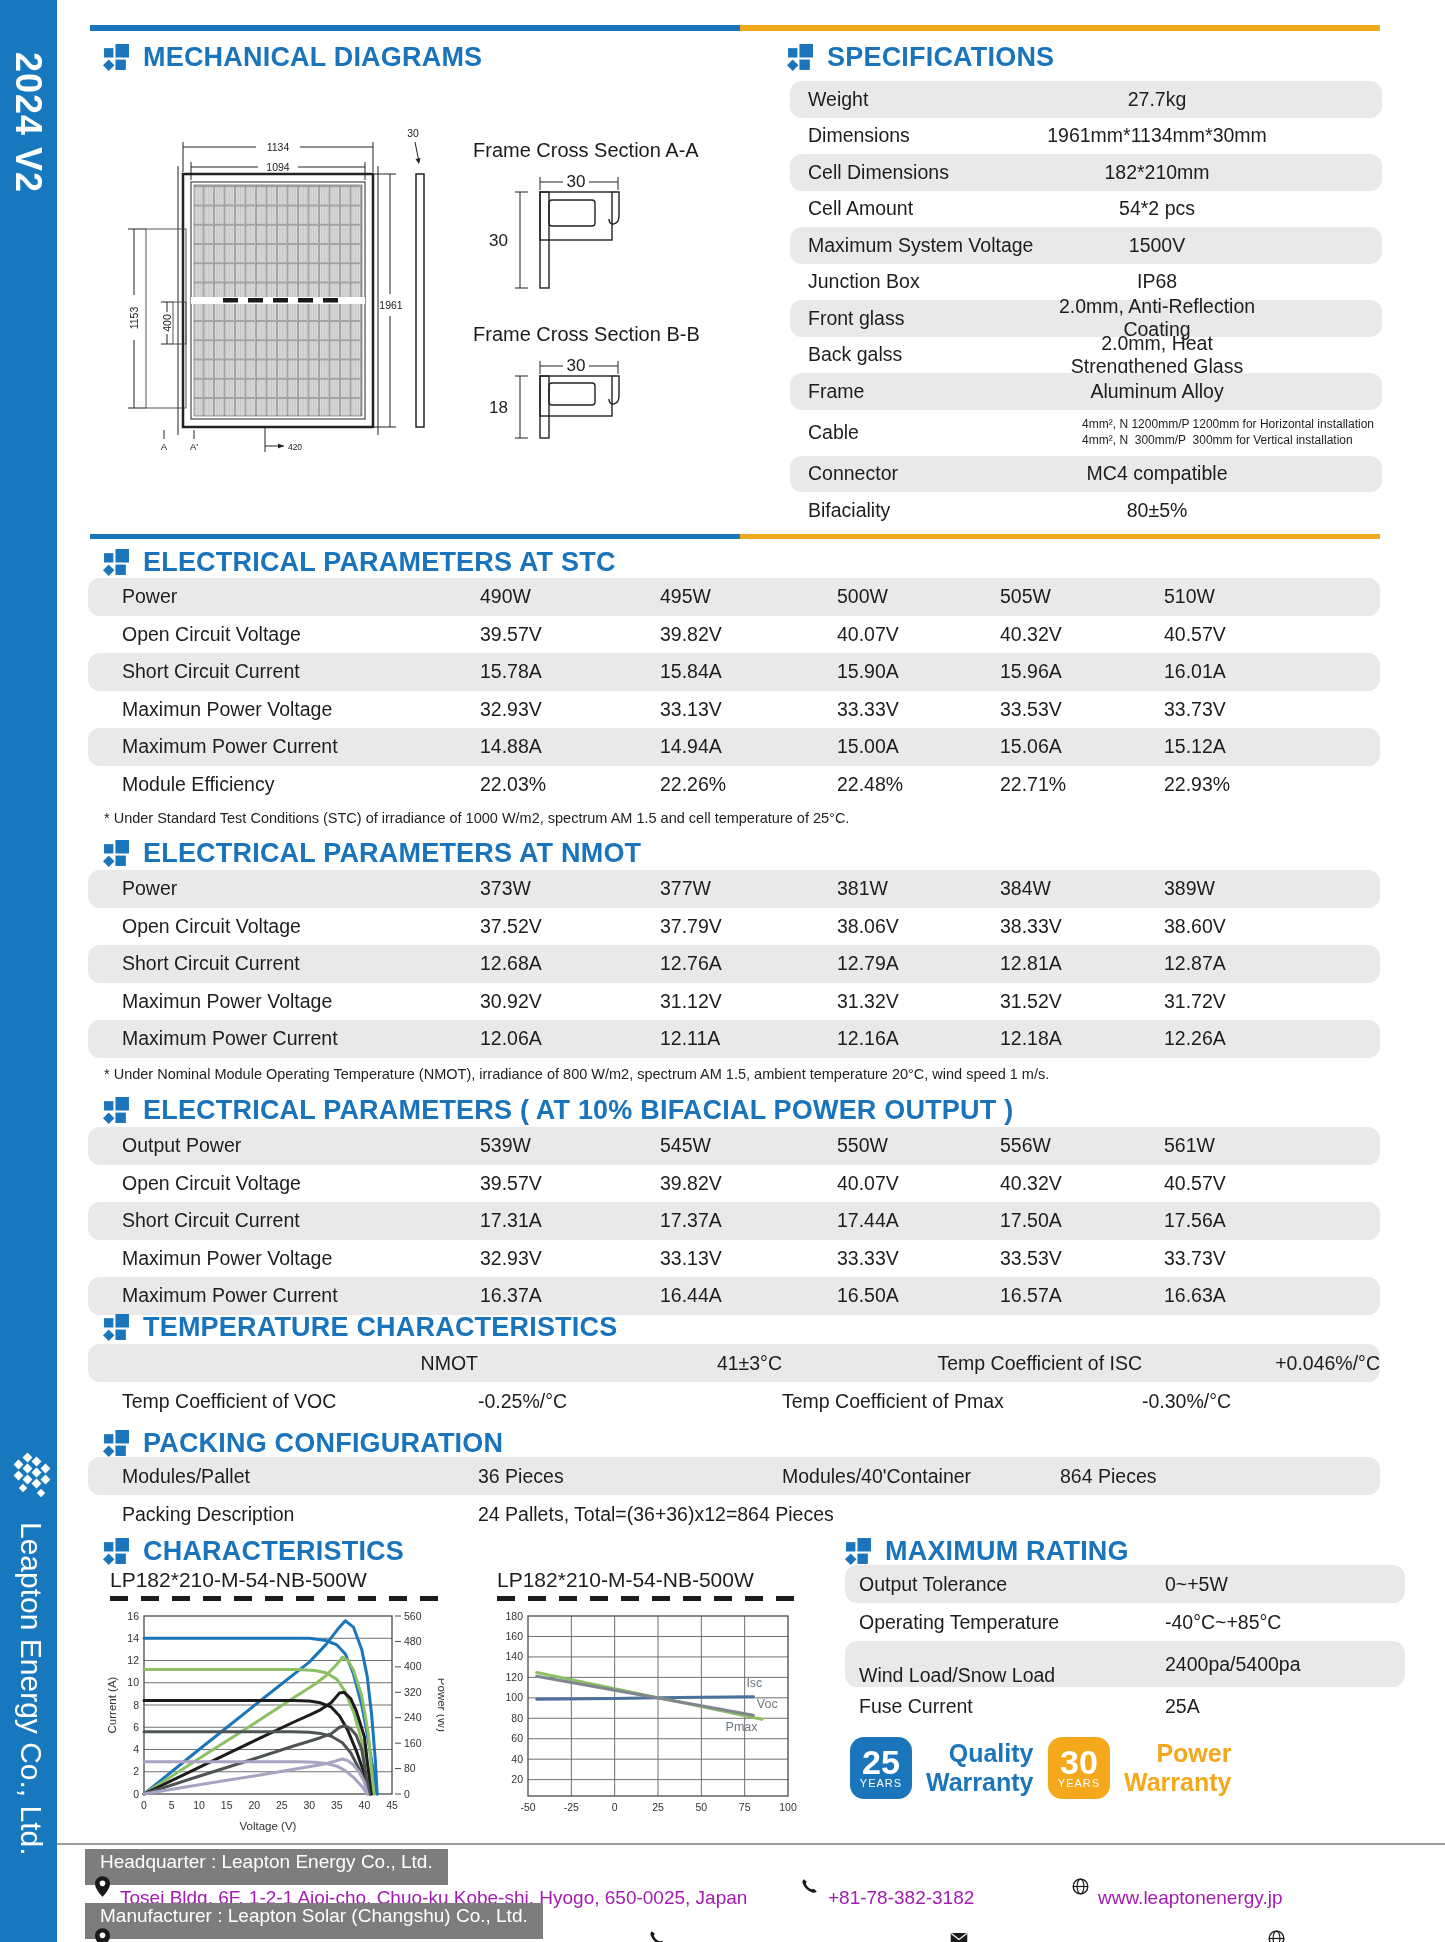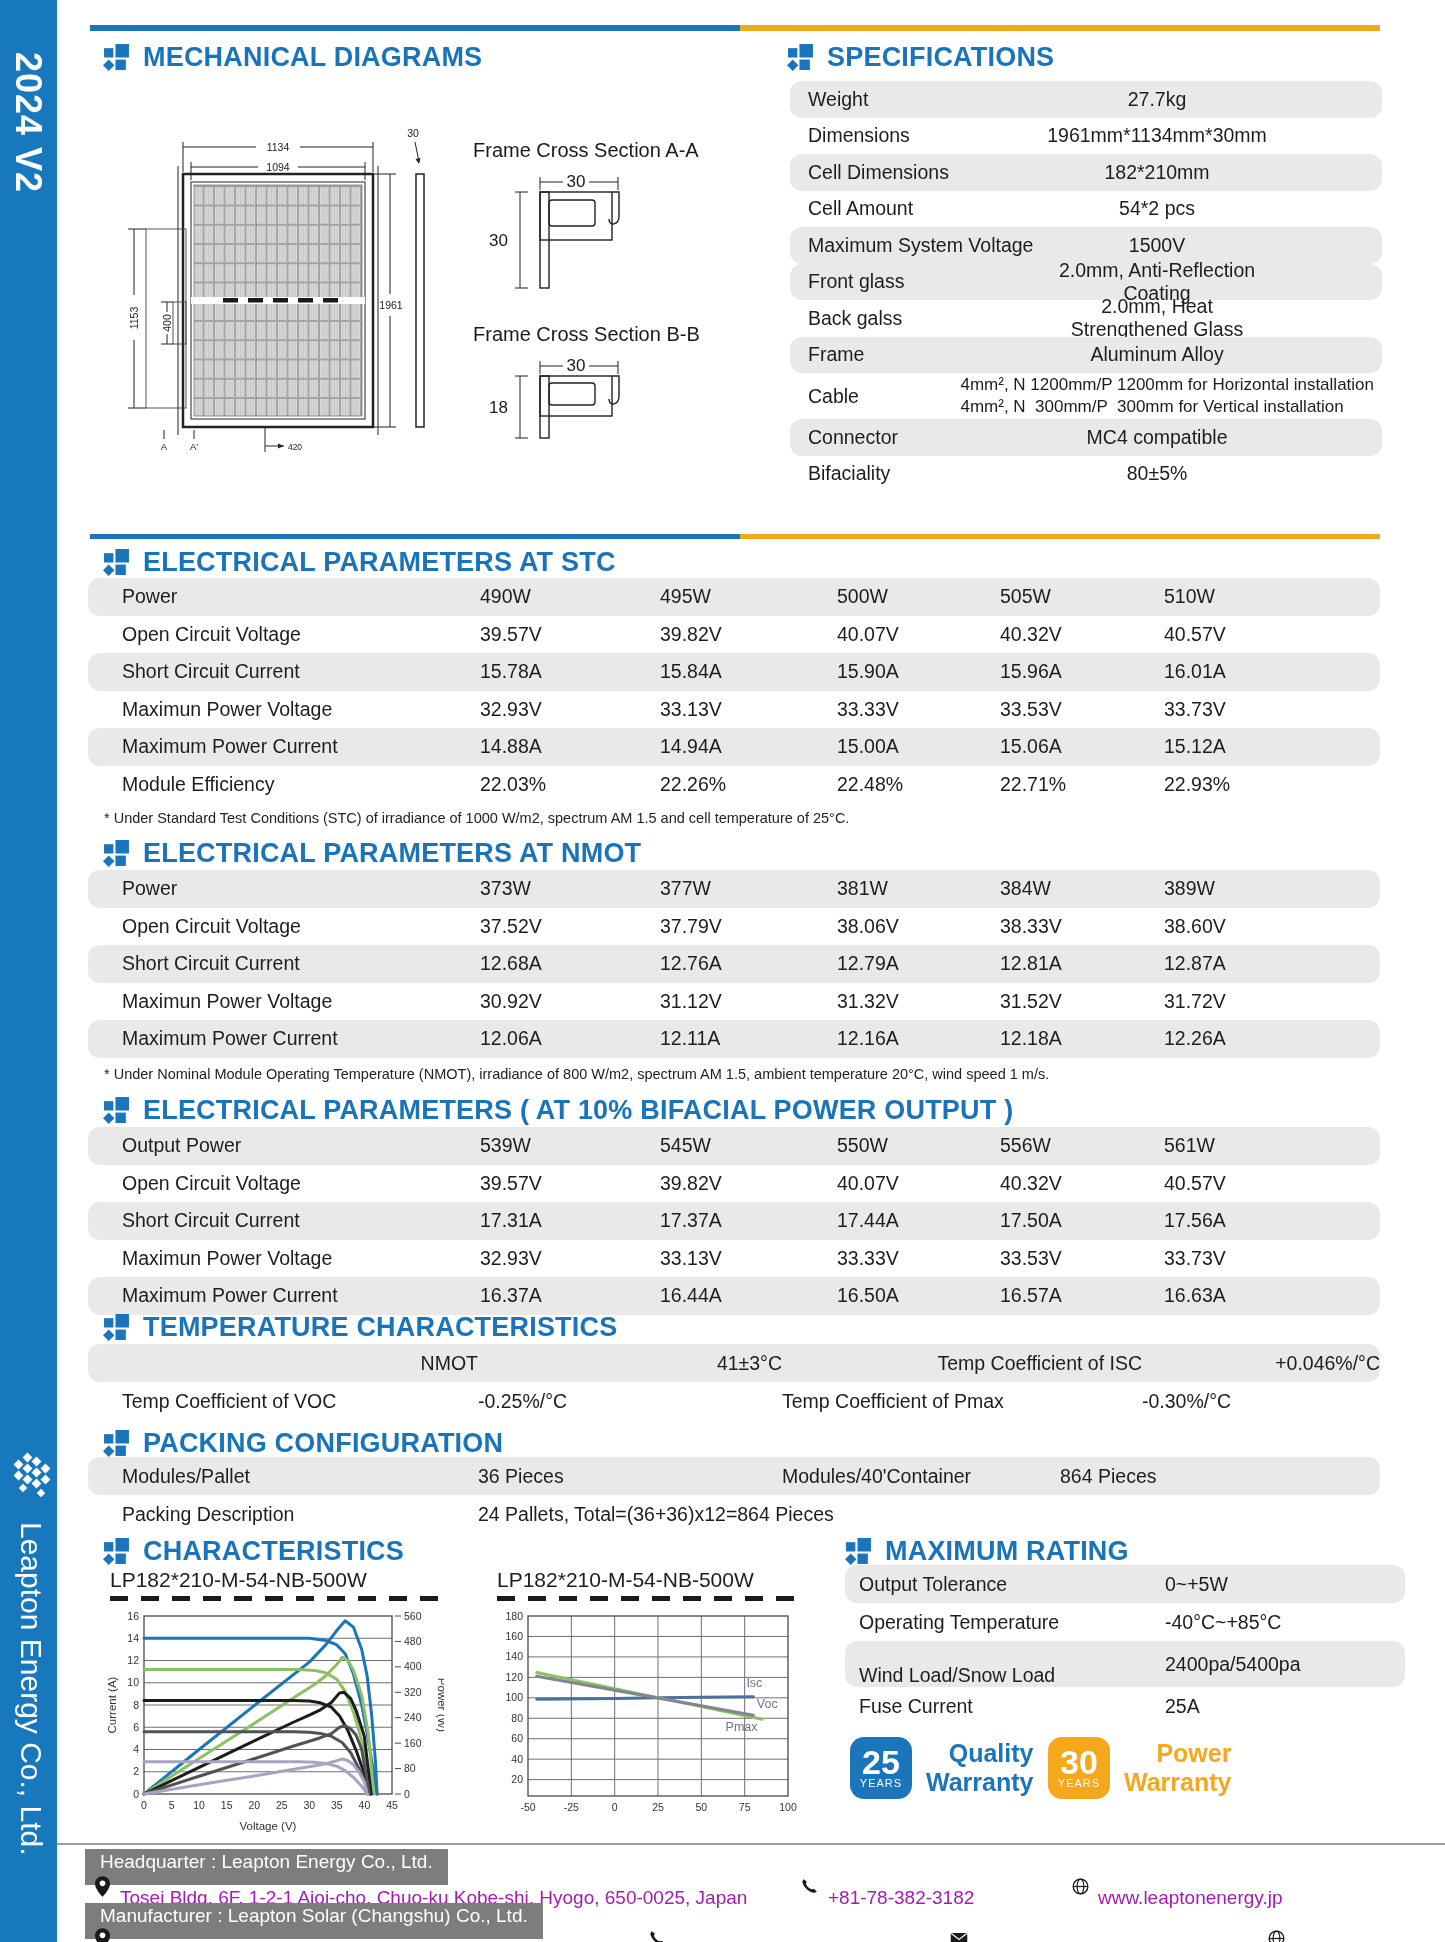--- a/index.html
+++ b/index.html
@@ -17,21 +17,21 @@
   .bar.yellow{background:#f0a81c;}
   
   .sec-title{display:flex;align-items:center;gap:13px;}
   .sec-h{font-size:27px;font-weight:bold;color:#1a74bc;margin:0;letter-spacing:.2px;white-space:nowrap;}
   .sec-icon{flex:0 0 auto;}
   
   .spec-row{position:relative;display:flex;align-items:center;border-radius:12px;padding-left:18px;font-size:19.5px;}
   .spec-row.gray{background:#e9e9e9;}
   .spec-label{white-space:nowrap;}
   .spec-value{position:absolute;left:62%;transform:translateX(-50%);text-align:center;white-space:pre-line;}
-  .spec-value.small{font-size:17px;line-height:1.3;text-align:left;white-space:pre;left:auto;right:8px;transform:none;}
+  .spec-value.small{font-size:12px;line-height:1.3;text-align:left;white-space:pre;left:auto;right:8px;transform:none;}
   
   .trow{display:grid;align-items:center;border-radius:12px;font-size:19.5px;color:#1d1d1d;}
   .trow.gray{background:#e9e9e9;}
   .tcell{white-space:pre;overflow:visible;}
   .footnote{font-size:14.5px;color:#222;}
   
   .chart-title{font-size:21px;color:#1d1d1d;white-space:nowrap;}
   .dashline{height:5px;background:repeating-linear-gradient(90deg,#1c1c1c 0 18px,rgba(0,0,0,0) 18px 31px);}
   svg text{font-family:"Liberation Sans",sans-serif;}
   .ctick{font-size:10.5px;fill:#333;}
@@ -221,20 +221,24 @@
         <span class="spec-value">182*210mm</span>
       </div>
       <div class="spec-row" style="min-height: 36.5px;">
         <span class="spec-label">Cell Amount</span>
         <span class="spec-value">54*2 pcs</span>
       </div>
       <div class="spec-row gray" style="min-height: 36.5px;">
         <span class="spec-label">Maximum System Voltage</span>
         <span class="spec-value">1500V</span>
       </div>
+      <div class="spec-row" style="min-height: 36.5px;">
+        <span class="spec-label">Junction Box</span>
+        <span class="spec-value">IP68</span>
+      </div>
       <div class="spec-row gray" style="min-height: 36.5px;">
         <span class="spec-label">Front glass</span>
         <span class="spec-value">2.0mm, Anti-Reflection Coating</span>
       </div>
       <div class="spec-row" style="min-height: 36.5px;">
         <span class="spec-label">Back galss</span>
         <span class="spec-value">2.0mm, Heat Strengthened Glass</span>
       </div>
       <div class="spec-row gray" style="min-height: 36.5px;">
         <span class="spec-label">Frame</span>

